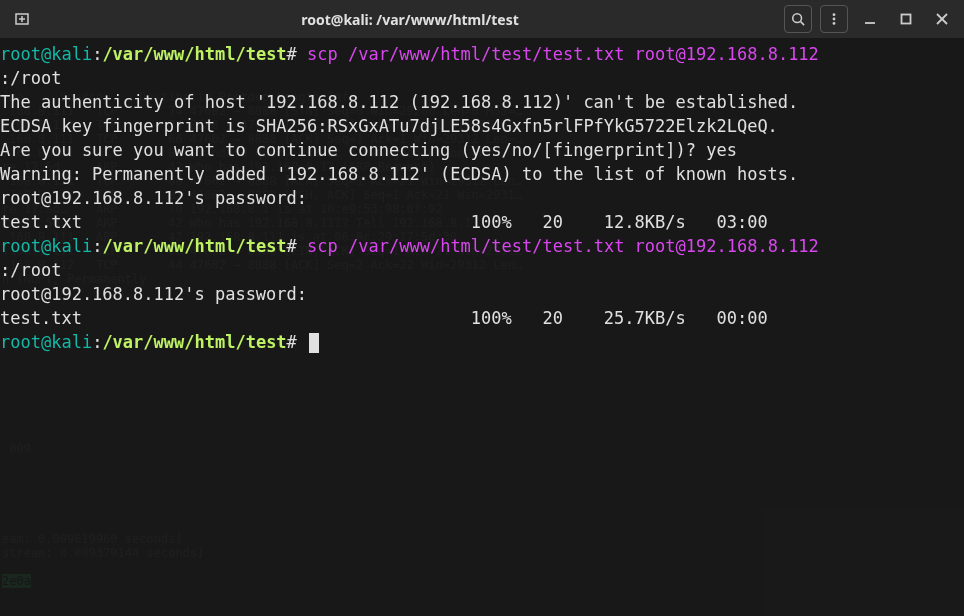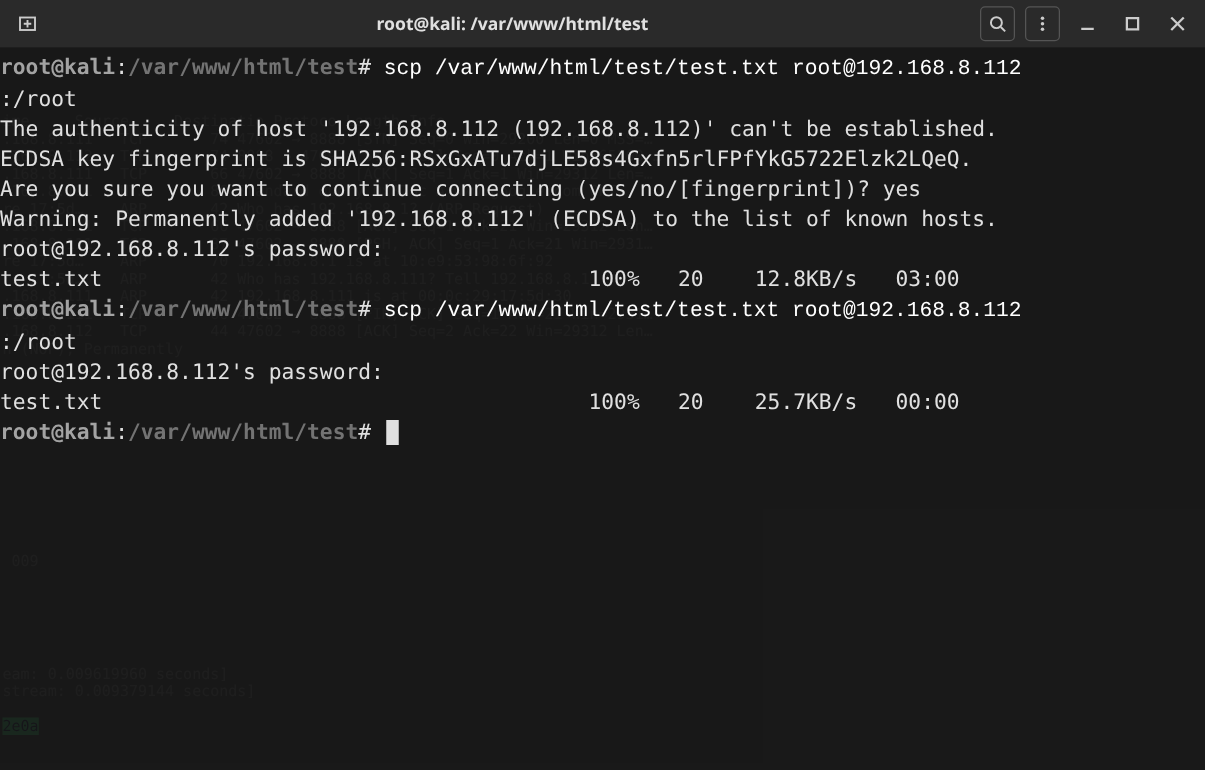--- a/index.html
+++ b/index.html
@@ -56,25 +56,25 @@
       color: #e0e0e0;
       line-height: 24px;
       position: relative;
       background: rgba(24, 24, 24, 0.7);
       height: calc(100% - 38px);
     }
     .line {
       white-space: pre;
       padding: 0;
     }
-    .prompt-user { color: #a3a3a3; font-weight: bold; }
+    .prompt-user { color: #14b8a6; font-weight: normal; }
     .prompt-colon { color: #e0e0e0; }
-    .prompt-path { color: #737373; font-weight: bold; }
+    .prompt-path { color: #bef264; font-weight: bold; }
     .prompt-hash { color: #e0e0e0; }
-    .cmd { color: #ffffff; font-family: Liberation Mono, monospace; }
+    .cmd { color: #d946ef; }
     .cursor {
       display: inline-block;
       width: 10px;
       height: 20px;
       background: #e0e0e0;
       vertical-align: middle;
       margin-left: 2px;
     }
     
     .ghost {

